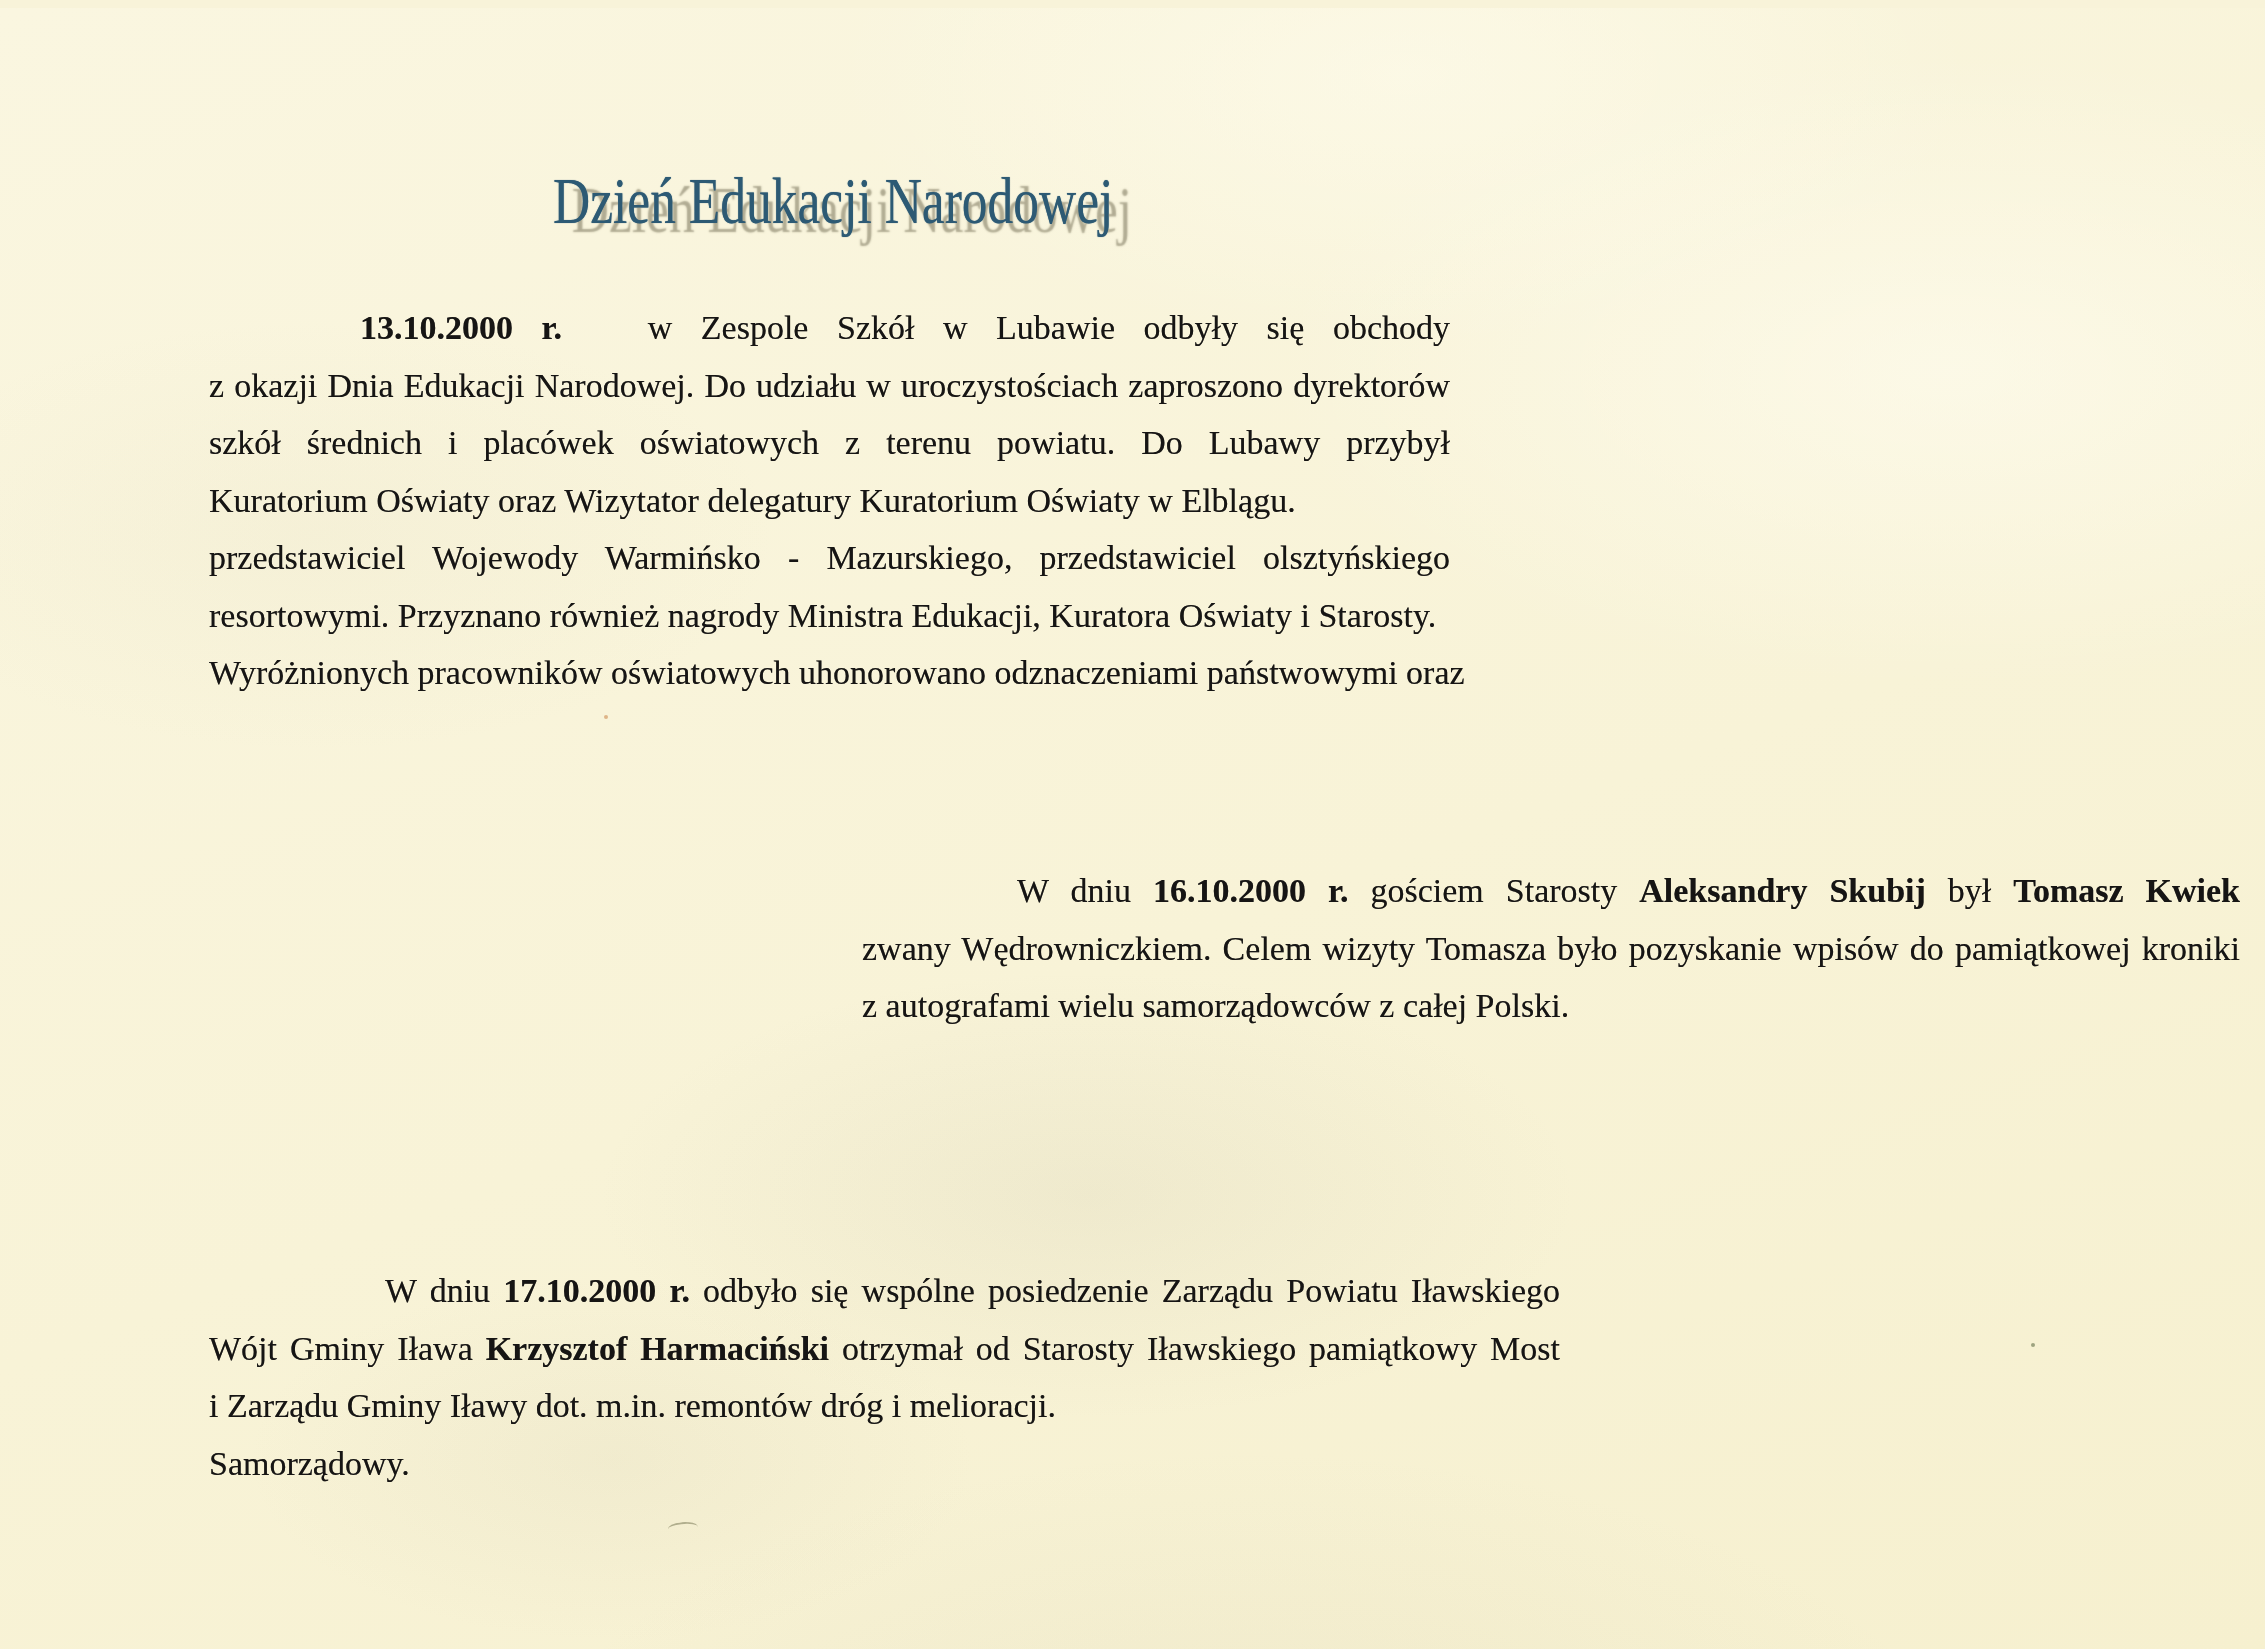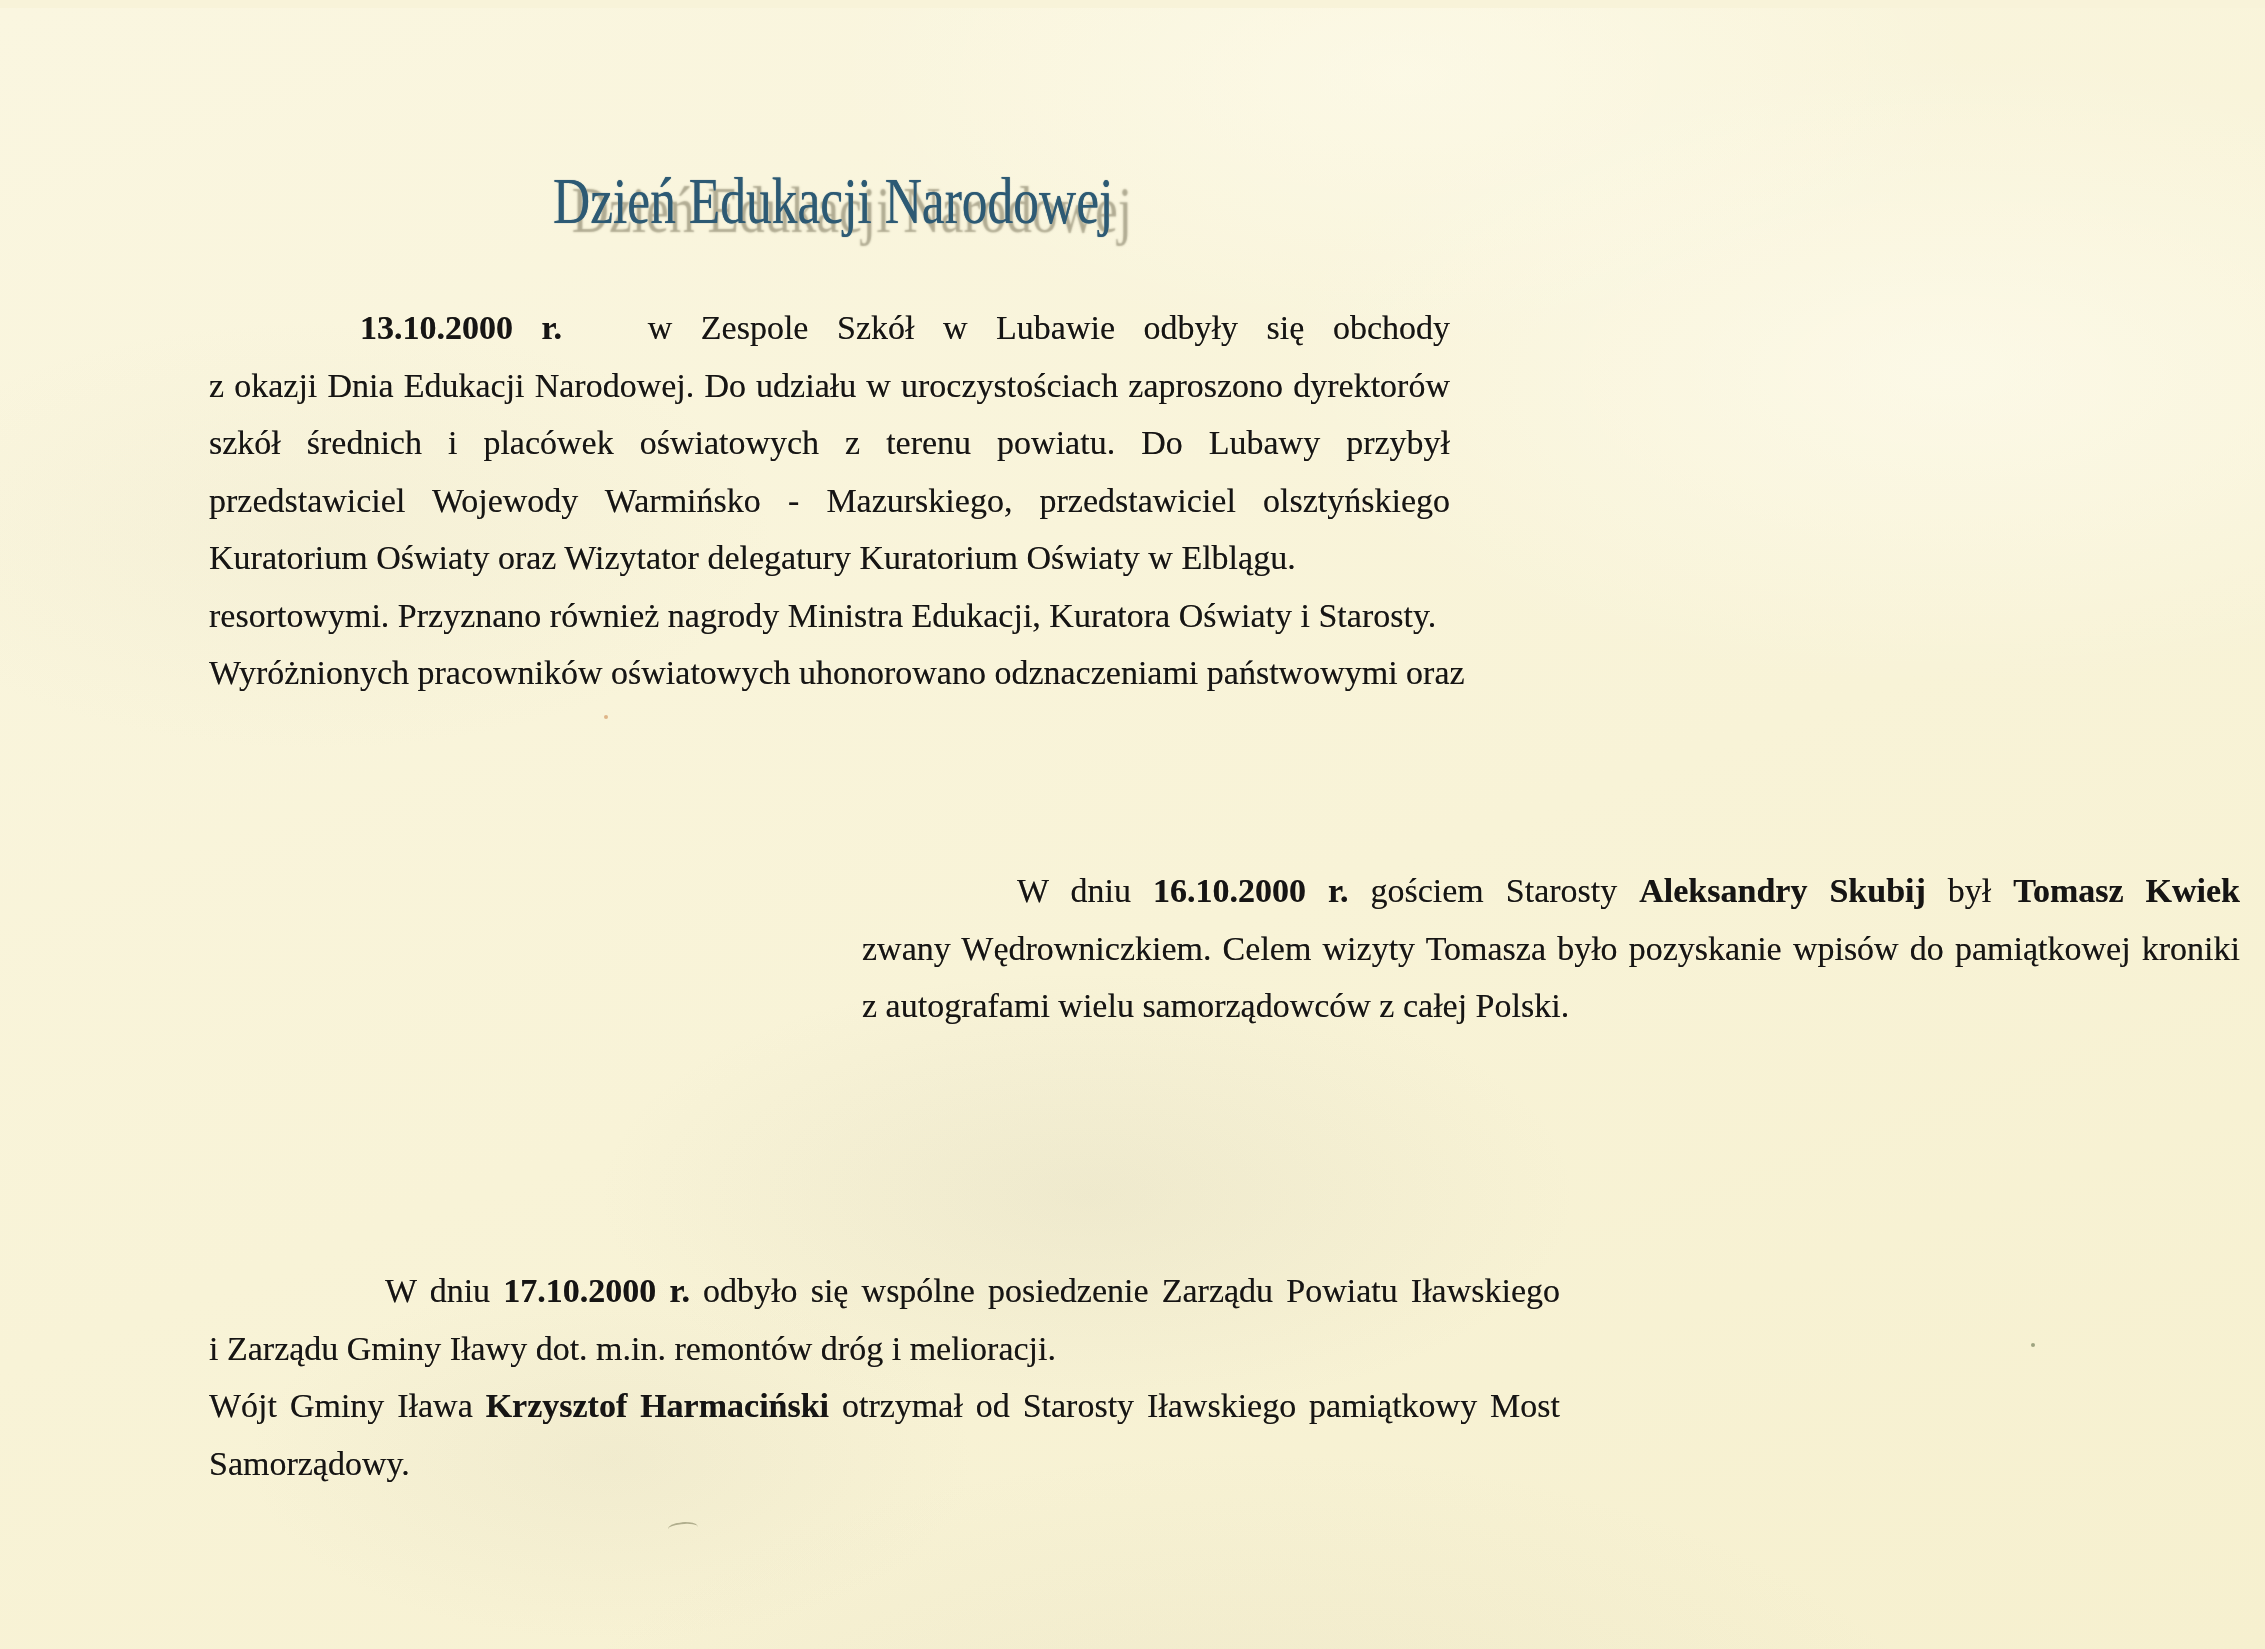--- a/index.html
+++ b/index.html
@@ -64,36 +64,36 @@
 <div class="page">
 
   <div class="title">
     <span class="title-inner">Dzień Edukacji Narodowej</span>
   </div>
 
   <div id="sec0" class="para">
       <div class="line j" style="padding-left: 151px;"><span class="seg b">13.10.2000 r.</span><span class="seg">&nbsp;&nbsp; w Zespole Szkół w Lubawie odbyły się obchody</span></div>
       <div class="line j"><span class="seg">z okazji Dnia Edukacji Narodowej. Do udziału w uroczystościach zaproszono dyrektorów</span></div>
       <div class="line j"><span class="seg">szkół średnich i placówek oświatowych z terenu powiatu. Do Lubawy przybył</span></div>
+      <div class="line"><span class="seg">Kuratorium Oświaty oraz Wizytator delegatury Kuratorium Oświaty w Elblągu.</span></div>
       <div class="line j"><span class="seg">przedstawiciel Wojewody Warmińsko - Mazurskiego, przedstawiciel olsztyńskiego</span></div>
-      <div class="line"><span class="seg">Kuratorium Oświaty oraz Wizytator delegatury Kuratorium Oświaty w Elblągu.</span></div>
       <div class="line"><span class="seg">resortowymi. Przyznano również nagrody Ministra Edukacji, Kuratora Oświaty i Starosty.</span></div>
       <div class="line j"><span class="seg">Wyróżnionych pracowników oświatowych uhonorowano odznaczeniami państwowymi oraz</span></div>
     </div>
 
   <div id="sec1" class="para">
       <div class="line j" style="padding-left: 155px; font-family: Liberation Serif, serif;"><span class="seg">W dniu </span><span class="seg b">16.10.2000 r.</span><span class="seg"> gościem Starosty </span><span class="seg b">Aleksandry Skubij</span><span class="seg"> był </span><span class="seg b">Tomasz Kwiek</span></div>
       <div class="line j"><span class="seg">zwany Wędrowniczkiem. Celem wizyty Tomasza było pozyskanie wpisów do pamiątkowej kroniki</span></div>
       <div class="line"><span class="seg">z autografami wielu samorządowców z całej Polski.</span></div>
     </div>
 
   <div id="sec2" class="para">
       <div class="line j" style="padding-left: 176px;"><span class="seg">W dniu </span><span class="seg b">17.10.2000 r.</span><span class="seg"> odbyło się wspólne posiedzenie Zarządu Powiatu Iławskiego</span></div>
+      <div class="line j"><span class="seg">Wójt Gminy Iława </span><span class="seg b">Krzysztof Harmaciński</span><span class="seg"> otrzymał od Starosty Iławskiego pamiątkowy Most</span></div>
       <div class="line"><span class="seg">i Zarządu Gminy Iławy dot. m.in. remontów dróg i melioracji.</span></div>
-      <div class="line j"><span class="seg">Wójt Gminy Iława </span><span class="seg b">Krzysztof Harmaciński</span><span class="seg"> otrzymał od Starosty Iławskiego pamiątkowy Most</span></div>
       <div class="line"><span class="seg">Samorządowy.</span></div>
     </div>
 
   <div class="speck-squiggle"></div>
   <div class="speck-dot"></div>
   <div class="speck-dot2"></div>
 
 </div>
 
 </body></html>

